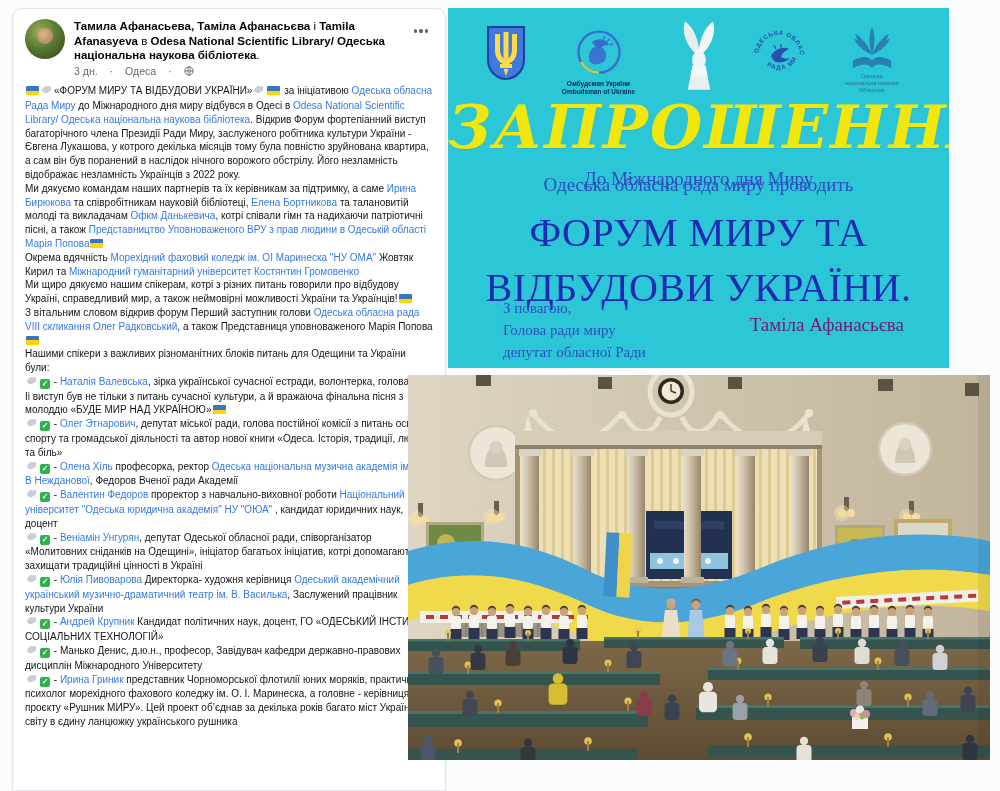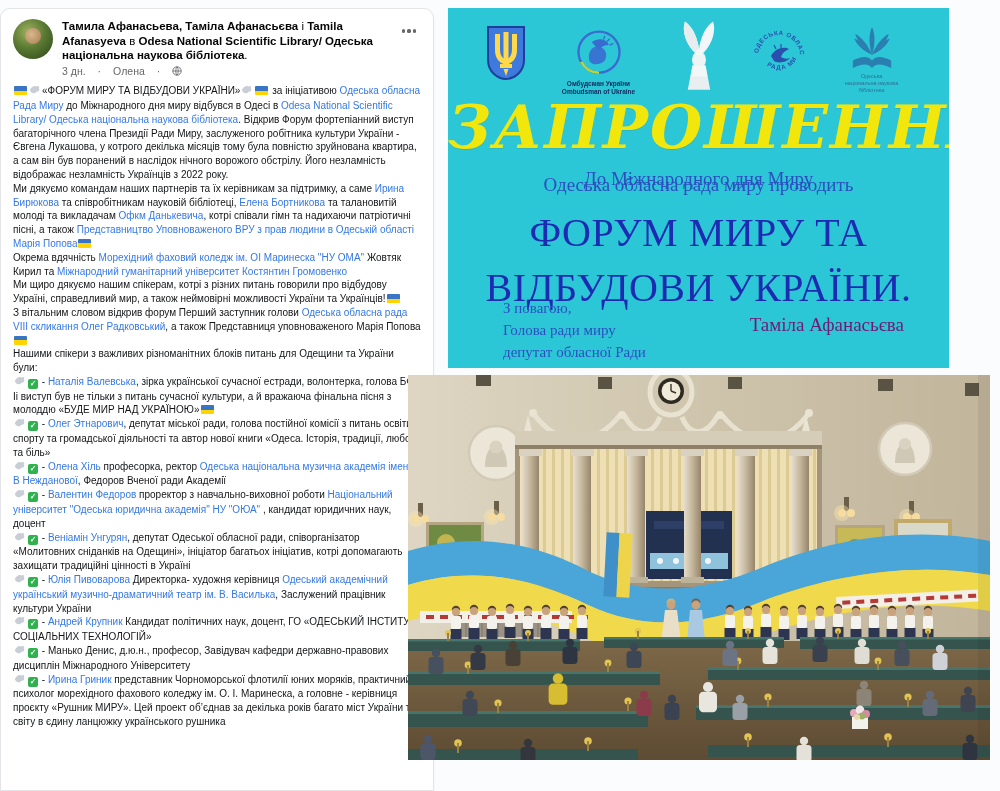--- a/index.html
+++ b/index.html
@@ -1,20 +1,20 @@
 <!DOCTYPE html>
 <html><head>
 <meta charset="utf-8">
 <style>
   html,body{margin:0;padding:0;}
   body{width:1000px;height:791px;background:#fbfcfd;font-family:"Liberation Sans",sans-serif;position:relative;overflow:hidden;}
   .stage{position:absolute;inset:0;}
 
   
-  .fb-card{position:absolute;left:0;top:8px;width:434px;height:783px;background:#fff;
+  .fb-card{position:absolute;left:12px;top:8px;width:434px;height:783px;background:#fff;
     border:1px solid #e2e4e8;border-radius:10px 10px 0 0;box-shadow:0 1px 2px rgba(0,0,0,.07);
     overflow:hidden;box-sizing:border-box;}
   .fb-header{display:flex;align-items:flex-start;padding:10px 12px 2px 12px;position:relative;}
   .avatar{width:40px;height:40px;border-radius:50%;flex:none;position:relative;overflow:hidden;
     background:radial-gradient(circle at 38% 32%,#9db05e 0%,#5a7a33 45%,#2c4418 100%);}
   .avatar::after{content:"";position:absolute;left:12px;top:9px;width:16px;height:16px;border-radius:50%;
     background:radial-gradient(circle at 40% 40%,#d8b88c,#a87c54);}
   .hd-text{margin-left:9px;padding-right:26px;}
   .author{font-size:11.5px;line-height:1.28;color:#050505;}
   .author .b{font-weight:bold;color:#050505;cursor:pointer;}
@@ -61,21 +61,21 @@
 <div class="stage">
 
   <div class="fb-card">
     <div class="fb-header">
       <div class="avatar"></div>
       <div class="hd-text">
         <div class="author"><span class="b">Тамила Афанасьева, Таміла Афанасьєва</span><span> і </span><span class="b">Tamila Afanasyeva</span><span> в </span><span class="b">Odesa National Scientific Library/ Одеська національна наукова бібліотека</span><span>.</span></div>
         <div class="meta">
           <span>3 дн.</span>
           <span>·</span>
-          <span>Олена</span>
+          <span>Одеса</span>
           <span>·</span>
           <span style="display:inline-flex;">
             <svg width="10" height="10" viewBox="0 0 12 12">
                 <circle cx="6" cy="6" r="5" fill="none" stroke="#65676b" stroke-width="1.1"></circle>
                 <path d="M1 6 H11 M6 1 C4 3 4 9 6 11 C8 9 8 3 6 1" fill="none" stroke="#65676b" stroke-width="1"></path>
               </svg>
           </span>
         </div>
       </div>
       <div class="dots">

